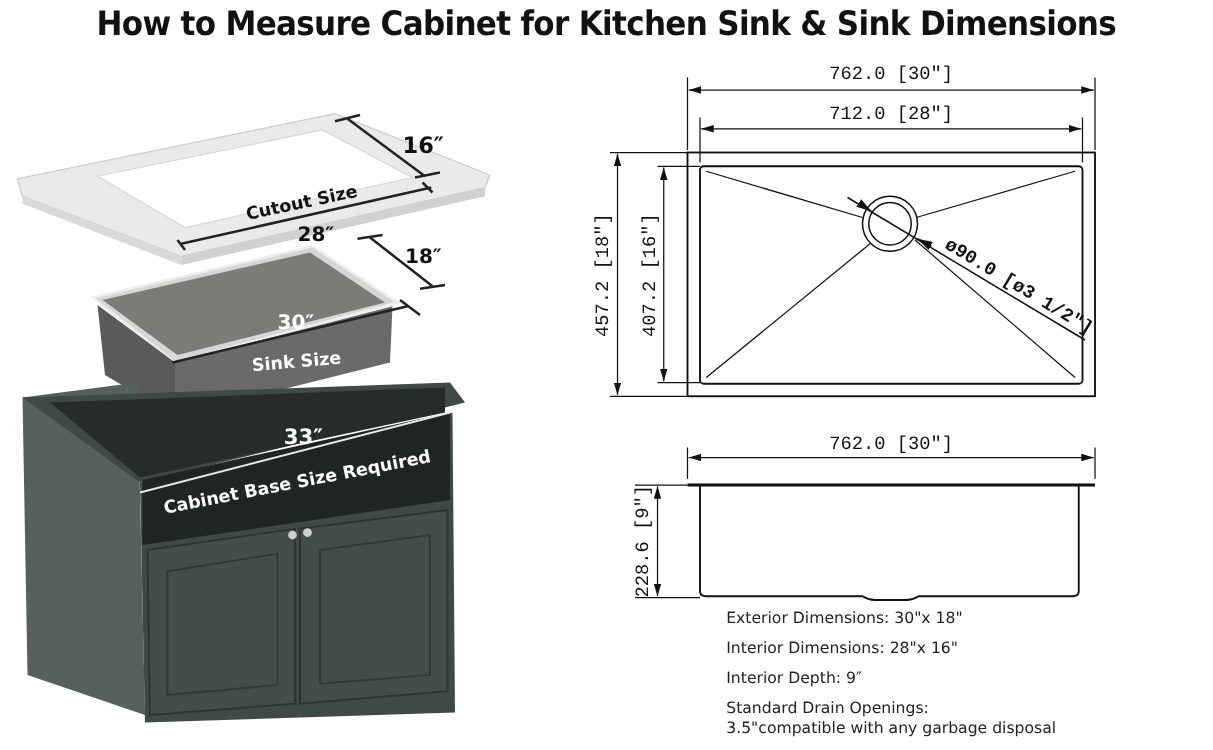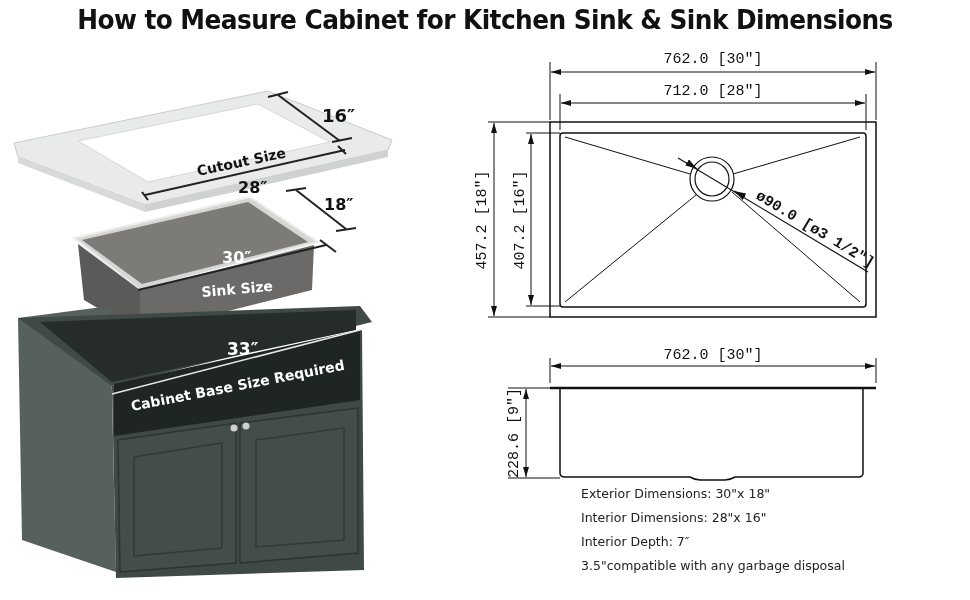--- a/index.html
+++ b/index.html
@@ -122,15 +122,16 @@
     <line x1="508" y1="478" x2="560" y2="478" stroke="#111" stroke-width="1"></line>
     <line x1="526" y1="389" x2="526" y2="477" stroke="#111" stroke-width="1" marker-start="url(#arr)" marker-end="url(#arr)"></line>
   </g>
   <text x="713" y="359" text-anchor="middle" class="dim">762.0 [30″]</text>
   <text x="0" y="0" class="dim" text-anchor="middle" transform="translate(518 433) rotate(-90)">228.6 [9″]</text>
 </svg>
 
 <div class="specs">
   <div>Exterior Dimensions: 30"x 18"</div>
   <div>Interior Dimensions: 28"x 16"</div>
-  <div>Interior Depth: 7″</div>
+  <div>Interior Depth: 9″</div>
+  <div class="last">Standard Drain Openings:</div>
   <div class="last">3.5"compatible with any garbage disposal</div>
 </div>
 
 </body></html>

